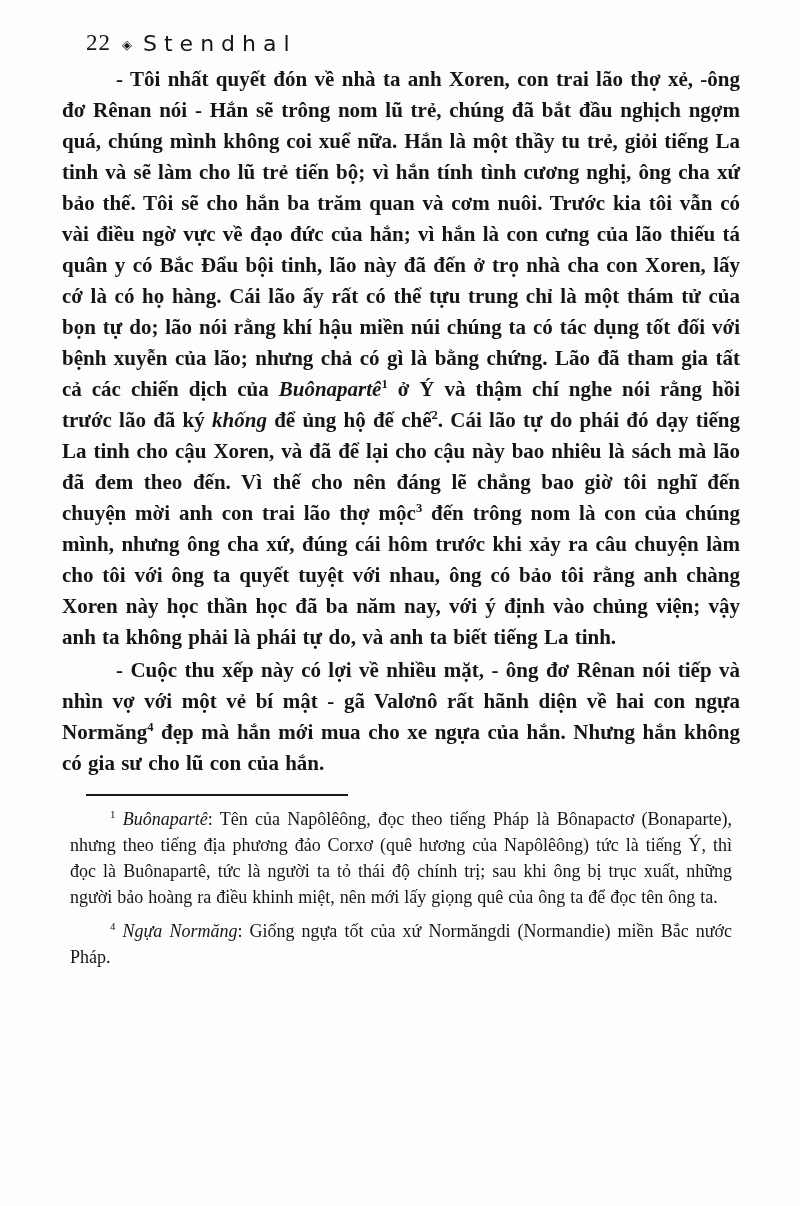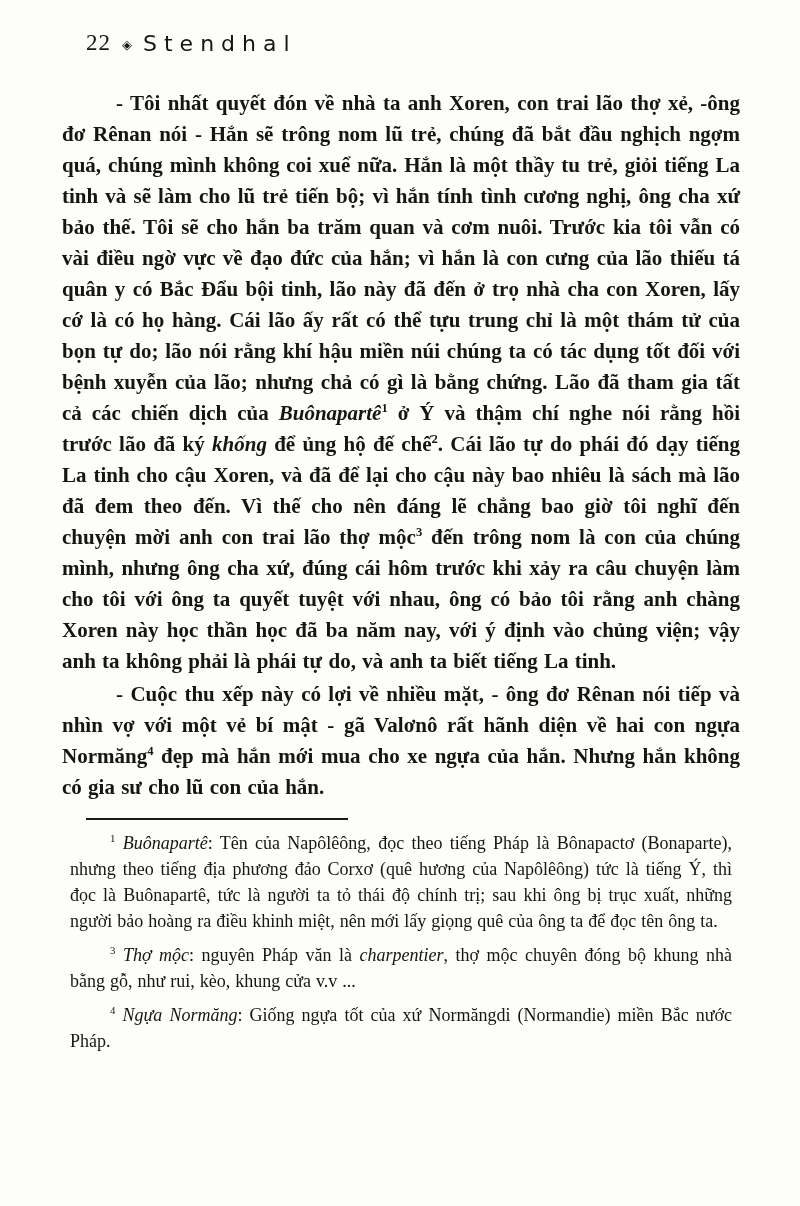--- a/index.html
+++ b/index.html
@@ -16,21 +16,21 @@
     color: #171513;
     padding: 30px 60px 0 62px;
     font-family: "Liberation Serif", "DejaVu Serif", serif;
     overflow: hidden;
   }
   .running-head {
     display: flex;
     align-items: center;
     gap: 11px;
     margin-left: 24px;
-    margin-bottom: 32px;
+    margin-bottom: 8px;
     user-select: none;
   }
   .page-number {
     font-size: 23px;
     letter-spacing: 1px;
   }
   .ornament {
     font-size: 13px;
     line-height: 1;
     position: relative;
@@ -91,17 +91,16 @@
 
   <main class="body-text" id="paragraphs">
       <p><span>- Tôi nhất quyết đón về nhà ta anh Xoren, con trai lão thợ xẻ, -ông đơ Rênan nói - Hắn sẽ trông nom lũ trẻ, chúng đã bắt đầu nghịch ngợm quá, chúng mình không coi xuể nữa. Hắn là một thầy tu trẻ, giỏi tiếng La tinh và sẽ làm cho lũ trẻ tiến bộ; vì hắn tính tình cương nghị, ông cha xứ bảo thế. Tôi sẽ cho hắn ba trăm quan và cơm nuôi. Trước kia tôi vẫn có vài điều ngờ vực về đạo đức của hắn; vì hắn là con cưng của lão thiếu tá quân y có Bắc Đẩu bội tinh, lão này đã đến ở trọ nhà cha con Xoren, lấy cớ là có họ hàng. Cái lão ấy rất có thể tựu trung chỉ là một thám tử của bọn tự do; lão nói rằng khí hậu miền núi chúng ta có tác dụng tốt đối với bệnh xuyễn của lão; nhưng chả có gì là bằng chứng. Lão đã tham gia tất cả các chiến dịch của </span><i>Buônapartê</i><sup>1</sup><span> ở Ý và thậm chí nghe nói rằng hồi trước lão đã ký </span><i>khống</i><span> để ủng hộ đế chế</span><sup>2</sup><span>. Cái lão tự do phái đó dạy tiếng La tinh cho cậu Xoren, và đã để lại cho cậu này bao nhiêu là sách mà lão đã đem theo đến. Vì thế cho nên đáng lẽ chẳng bao giờ tôi nghĩ đến chuyện mời anh con trai lão thợ mộc</span><sup>3</sup><span> đến trông nom là con của chúng mình, nhưng ông cha xứ, đúng cái hôm trước khi xảy ra câu chuyện làm cho tôi với ông ta quyết tuyệt với nhau, ông có bảo tôi rằng anh chàng Xoren này học thần học đã ba năm nay, với ý định vào chủng viện; vậy anh ta không phải là phái tự do, và anh ta biết tiếng La tinh.</span></p>
       <p><span>- Cuộc thu xếp này có lợi về nhiều mặt, - ông đơ Rênan nói tiếp và nhìn vợ với một vẻ bí mật - gã Valơnô rất hãnh diện về hai con ngựa Normăng</span><sup>4</sup><span> đẹp mà hắn mới mua cho xe ngựa của hắn. Nhưng hắn không có gia sư cho lũ con của hắn.</span></p>
     </main>
 
   <hr class="footnote-rule">
 
   <section class="footnotes" id="footnotes">
       <p><sup>1</sup><i> Buônapartê</i><span>: Tên của Napôlêông, đọc theo tiếng Pháp là Bônapactơ (Bonaparte), nhưng theo tiếng địa phương đảo Corxơ (quê hương của Napôlêông) tức là tiếng Ý, thì đọc là Buônapartê, tức là người ta tỏ thái độ chính trị; sau khi ông bị trục xuất, những người bảo hoàng ra điều khinh miệt, nên mới lấy giọng quê của ông ta để đọc tên ông ta.</span></p>
-      <p><sup>3</sup><i> Thợ mộc</i><span>: nguyên Pháp văn là </span><i>charpentier</i><span>, thợ mộc chuyên đóng bộ khung nhà bằng gỗ, như rui, kèo, khung cửa v.v ...</span></p>
       <p><sup>4</sup><i> Ngựa Normăng</i><span>: Giống ngựa tốt của xứ Normăngdi (Normandie) miền Bắc nước Pháp.</span></p>
     </section>
 
 </div>
 
 </body></html>

